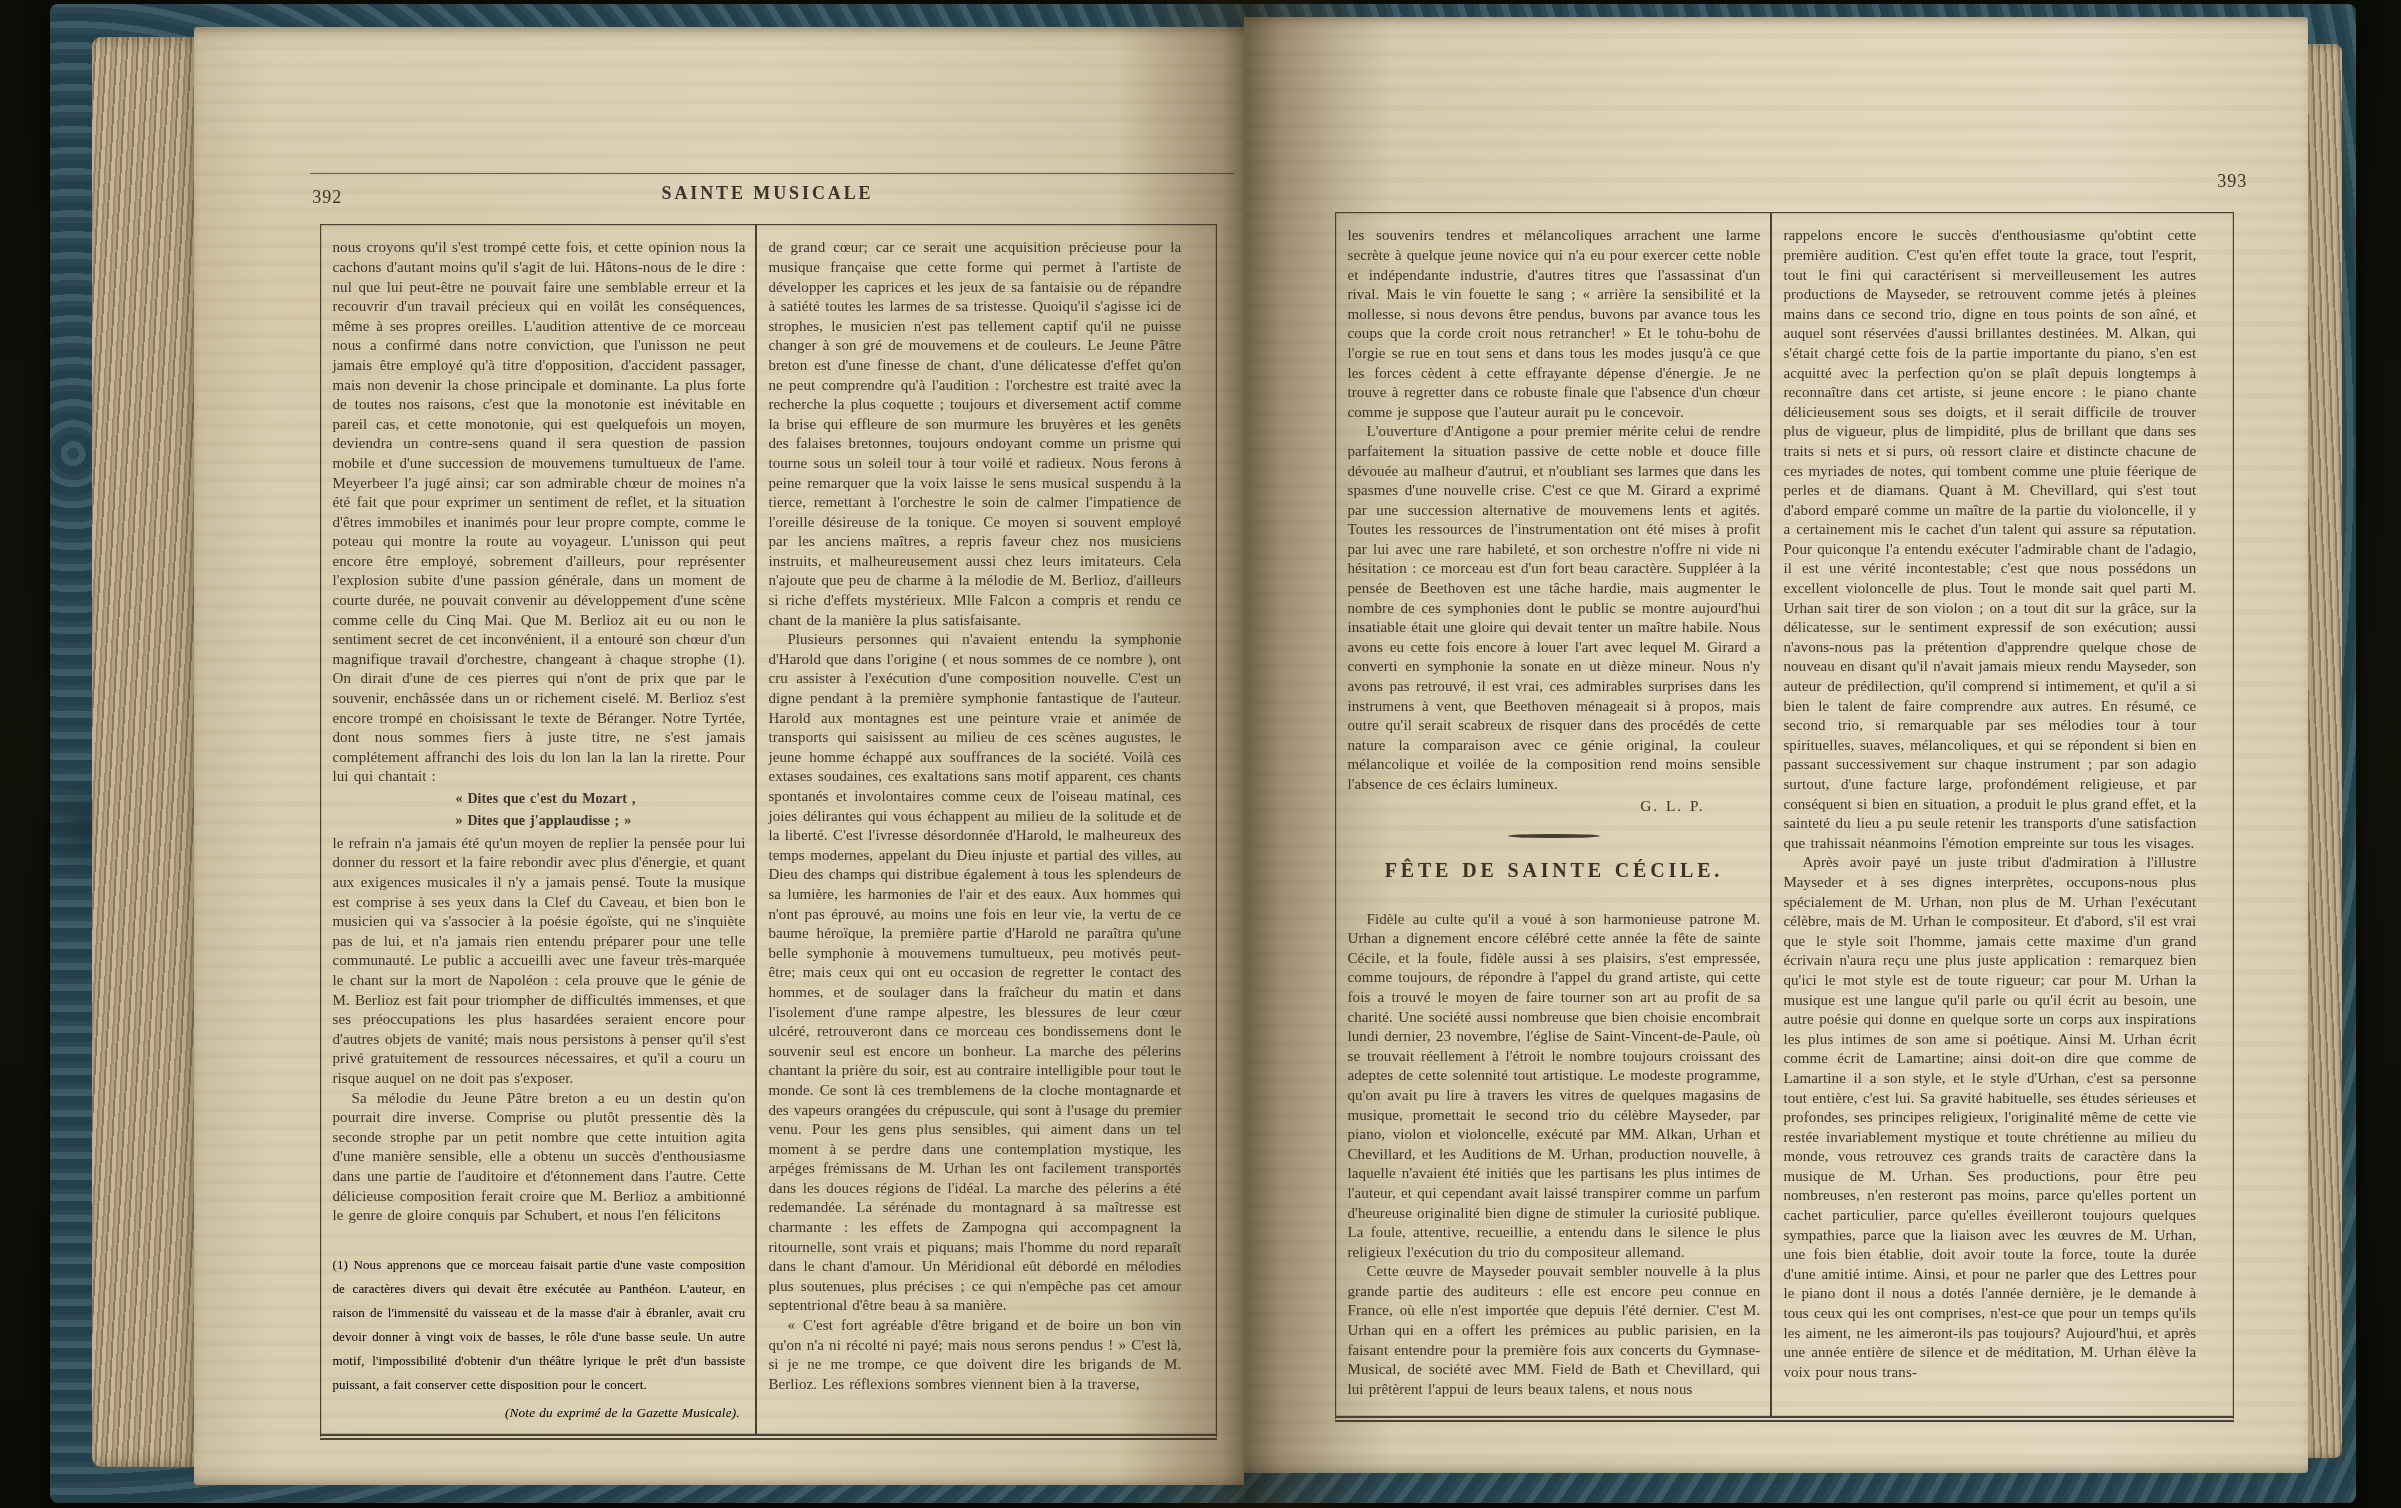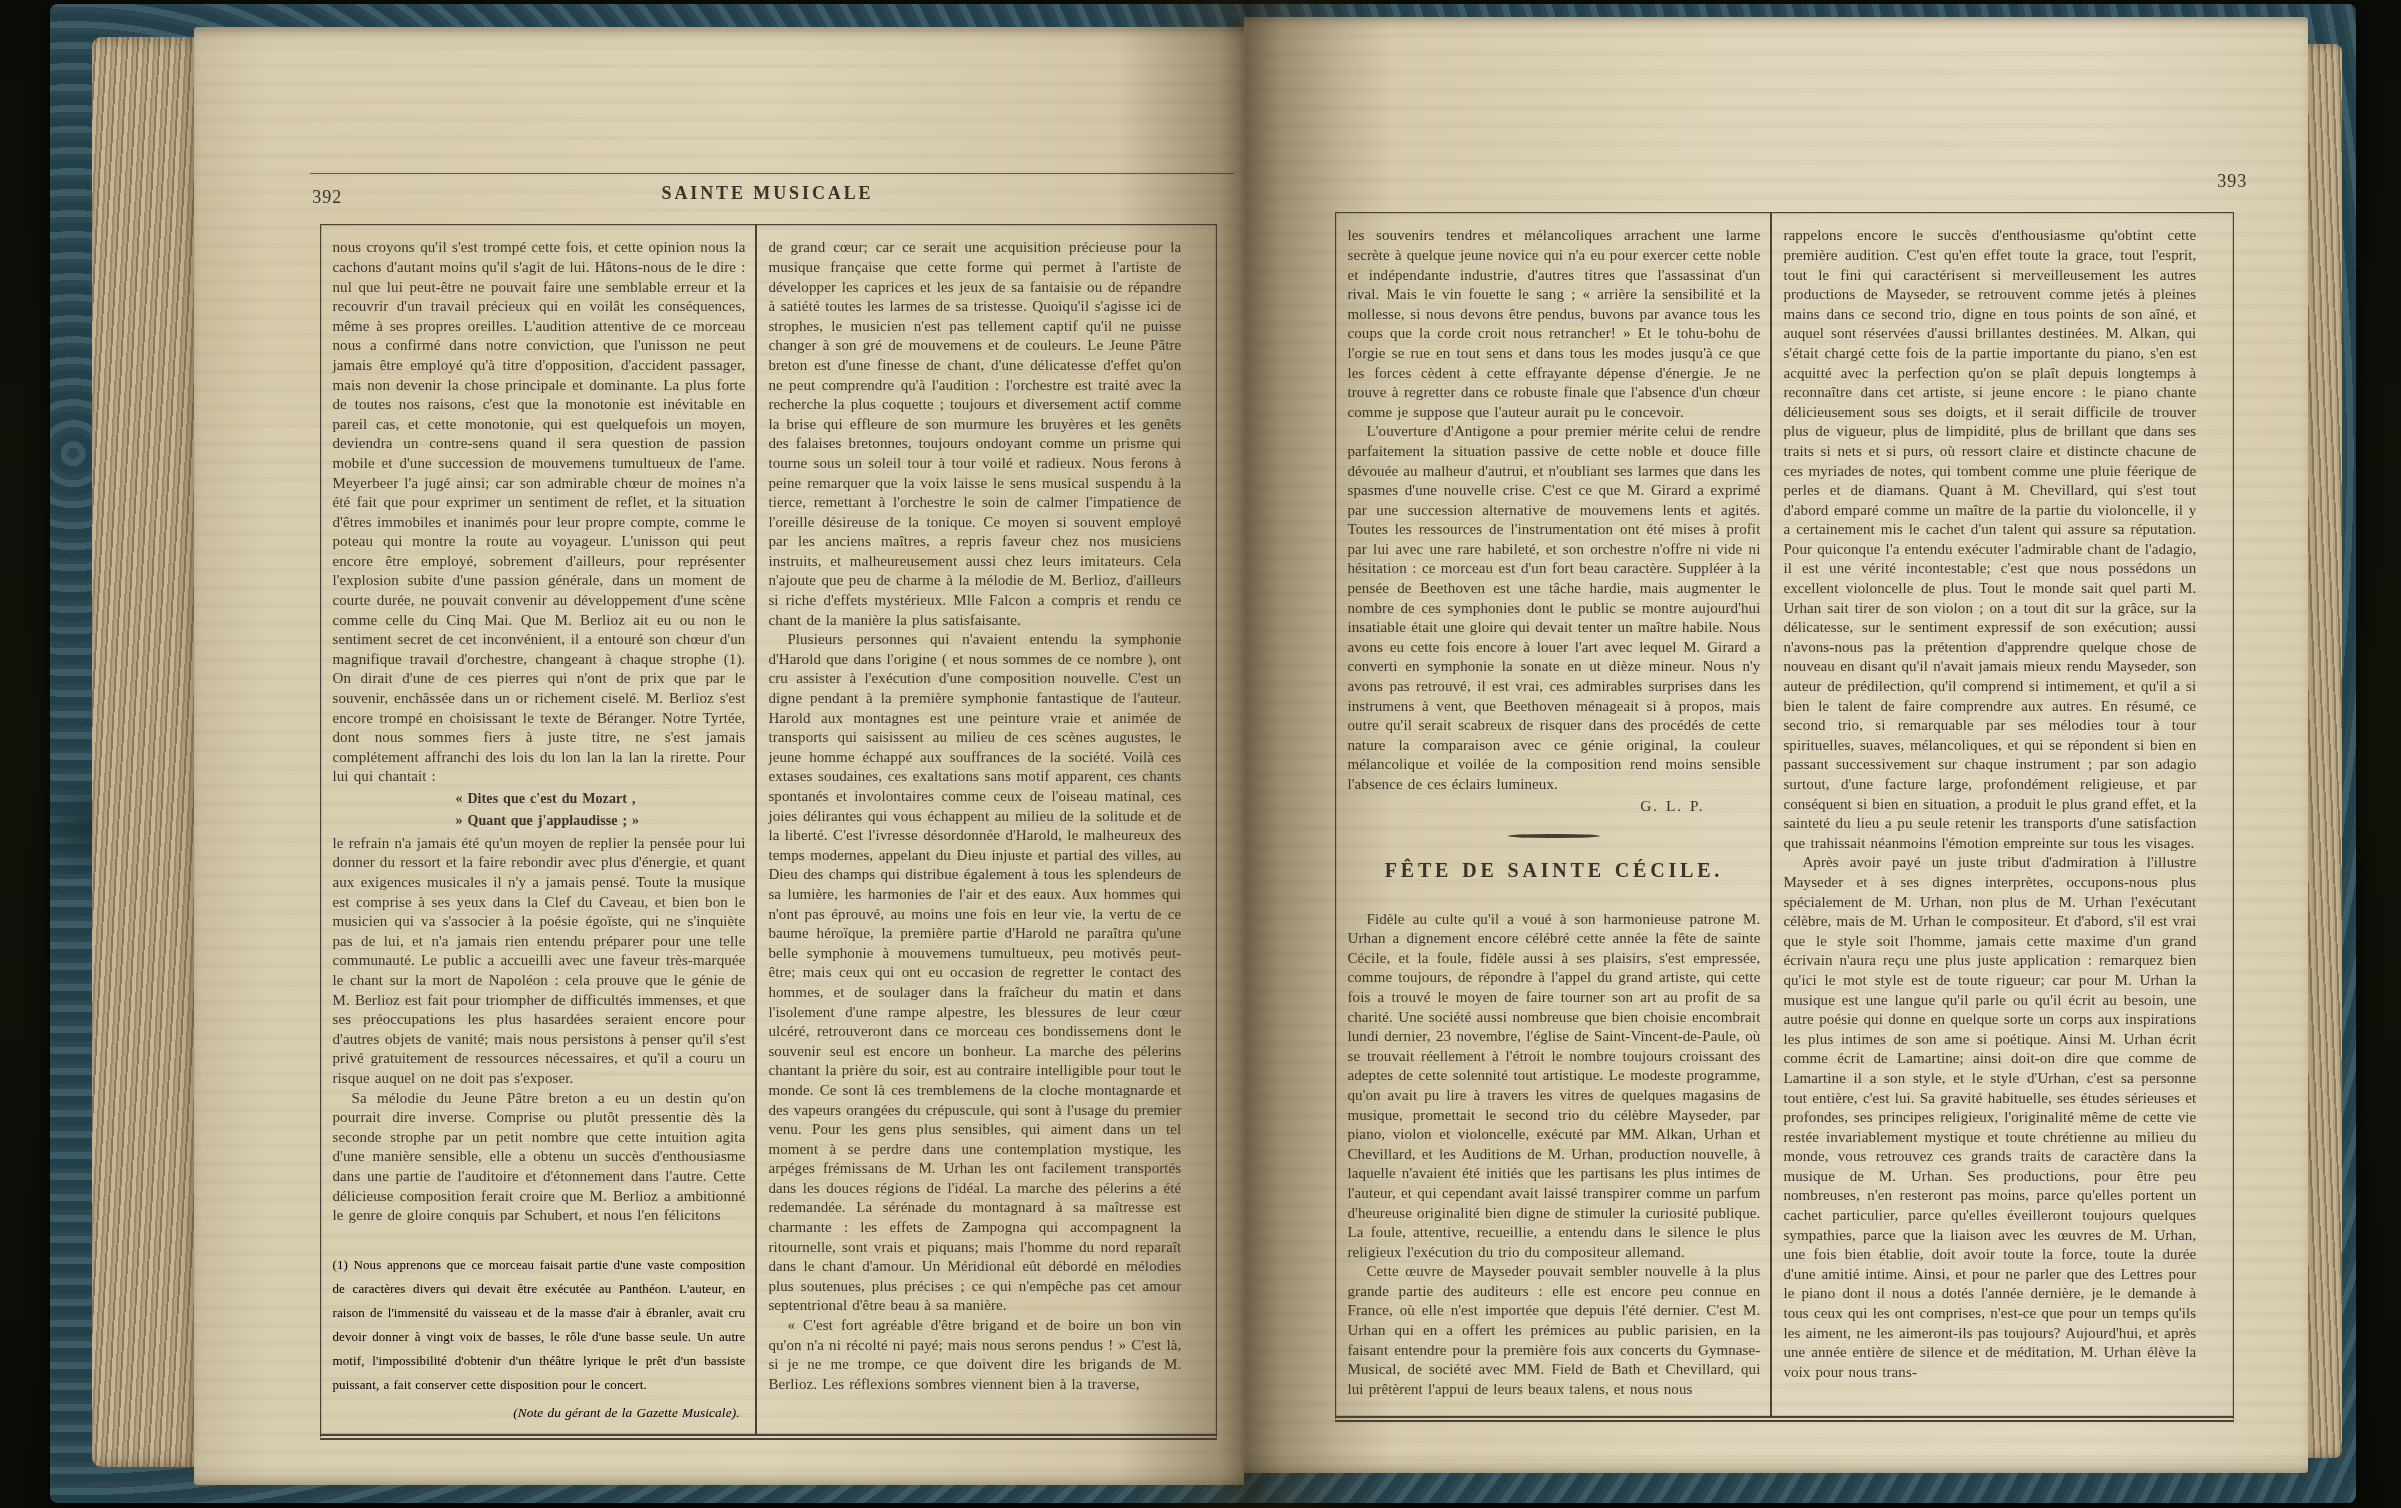--- a/index.html
+++ b/index.html
@@ -127,25 +127,25 @@
 </div>
 
 <div class="runhead runhead-right">
   <span class="pagenum">393</span>
 </div>
 
 <div class="textblock textblock-left">
   <div class="col body-text">
     <p>nous croyons qu'il s'est trompé cette fois, et cette opinion nous la cachons d'autant moins qu'il s'agit de lui. Hâtons-nous de le dire : nul que lui peut-être ne pouvait faire une semblable erreur et la recouvrir d'un travail précieux qui en voilât les conséquences, même à ses propres oreilles. L'audition attentive de ce morceau nous a confirmé dans notre conviction, que l'unisson ne peut jamais être employé qu'à titre d'opposition, d'accident passager, mais non devenir la chose principale et dominante. La plus forte de toutes nos raisons, c'est que la monotonie est inévitable en pareil cas, et cette monotonie, qui est quelquefois un moyen, deviendra un contre-sens quand il sera question de passion mobile et d'une succession de mouvemens tumultueux de l'ame. Meyerbeer l'a jugé ainsi; car son admirable chœur de moines n'a été fait que pour exprimer un sentiment de reflet, et la situation d'êtres immobiles et inanimés pour leur propre compte, comme le poteau qui montre la route au voyageur. L'unisson qui peut encore être employé, sobrement d'ailleurs, pour représenter l'explosion subite d'une passion générale, dans un moment de courte durée, ne pouvait convenir au développement d'une scène comme celle du Cinq Mai. Que M. Berlioz ait eu ou non le sentiment secret de cet inconvénient, il a entouré son chœur d'un magnifique travail d'orchestre, changeant à chaque strophe (1). On dirait d'une de ces pierres qui n'ont de prix que par le souvenir, enchâssée dans un or richement ciselé. M. Berlioz s'est encore trompé en choisissant le texte de Béranger. Notre Tyrtée, dont nous sommes fiers à juste titre, ne s'est jamais complétement affranchi des lois du lon lan la lan la rirette. Pour lui qui chantait :</p>
     <div class="verse">« Dites que c'est du Mozart ,</div>
-    <div class="verse">» Quant que j'applaudisse ; »</div>
+    <div class="verse">» Dites que j'applaudisse ; »</div>
     <p>le refrain n'a jamais été qu'un moyen de replier la pensée pour lui donner du ressort et la faire rebondir avec plus d'énergie, et quant aux exigences musicales il n'y a jamais pensé. Toute la musique est comprise à ses yeux dans la Clef du Caveau, et bien bon le musicien qui va s'associer à la poésie égoïste, qui ne s'inquiète pas de lui, et n'a jamais rien entendu préparer pour une telle communauté. Le public a accueilli avec une faveur très-marquée le chant sur la mort de Napoléon : cela prouve que le génie de M. Berlioz est fait pour triompher de difficultés immenses, et que ses préoccupations les plus hasardées seraient encore pour d'autres objets de vanité; mais nous persistons à penser qu'il s'est privé gratuitement de ressources nécessaires, et qu'il a couru un risque auquel on ne doit pas s'exposer.</p>
     <p class="indent">Sa mélodie du Jeune Pâtre breton a eu un destin qu'on pourrait dire inverse. Comprise ou plutôt pressentie dès la seconde strophe par un petit nombre que cette intuition agita d'une manière sensible, elle a obtenu un succès d'enthousiasme dans une partie de l'auditoire et d'étonnement dans l'autre. Cette délicieuse composition ferait croire que M. Berlioz a ambitionné le genre de gloire conquis par Schubert, et nous l'en félicitons</p>
     <div class="footnote">(1) Nous apprenons que ce morceau faisait partie d'une vaste composition de caractères divers qui devait être exécutée au Panthéon. L'auteur, en raison de l'immensité du vaisseau et de la masse d'air à ébranler, avait cru devoir donner à vingt voix de basses, le rôle d'une basse seule. Un autre motif, l'impossibilité d'obtenir d'un théâtre lyrique le prêt d'un bassiste puissant, a fait conserver cette disposition pour le concert.</div>
-    <div class="footnote footnote-attrib">(Note du gérant de la Gazette Musicale).</div>
+    <div class="footnote footnote-attrib">(Note du exprimé de la Gazette Musicale).</div>
   </div>
   <div class="col-divider"></div>
   <div class="col body-text">
     <p>de grand cœur; car ce serait une acquisition précieuse pour la musique française que cette forme qui permet à l'artiste de développer les caprices et les jeux de sa fantaisie ou de répandre à satiété toutes les larmes de sa tristesse. Quoiqu'il s'agisse ici de strophes, le musicien n'est pas tellement captif qu'il ne puisse changer à son gré de mouvemens et de couleurs. Le Jeune Pâtre breton est d'une finesse de chant, d'une délicatesse d'effet qu'on ne peut comprendre qu'à l'audition : l'orchestre est traité avec la recherche la plus coquette ; toujours et diversement actif comme la brise qui effleure de son murmure les bruyères et les genêts des falaises bretonnes, toujours ondoyant comme un prisme qui tourne sous un soleil tour à tour voilé et radieux. Nous ferons à peine remarquer que la voix laisse le sens musical suspendu à la tierce, remettant à l'orchestre le soin de calmer l'impatience de l'oreille désireuse de la tonique. Ce moyen si souvent employé par les anciens maîtres, a repris faveur chez nos musiciens instruits, et malheureusement aussi chez leurs imitateurs. Cela n'ajoute que peu de charme à la mélodie de M. Berlioz, d'ailleurs si riche d'effets mystérieux. Mlle Falcon a compris et rendu ce chant de la manière la plus satisfaisante.</p>
     <p class="indent">Plusieurs personnes qui n'avaient entendu la symphonie d'Harold que dans l'origine ( et nous sommes de ce nombre ), ont cru assister à l'exécution d'une composition nouvelle. C'est un digne pendant à la première symphonie fantastique de l'auteur. Harold aux montagnes est une peinture vraie et animée de transports qui saisissent au milieu de ces scènes augustes, le jeune homme échappé aux souffrances de la société. Voilà ces extases soudaines, ces exaltations sans motif apparent, ces chants spontanés et involontaires comme ceux de l'oiseau matinal, ces joies délirantes qui vous échappent au milieu de la solitude et de la liberté. C'est l'ivresse désordonnée d'Harold, le malheureux des temps modernes, appelant du Dieu injuste et partial des villes, au Dieu des champs qui distribue également à tous les splendeurs de sa lumière, les harmonies de l'air et des eaux. Aux hommes qui n'ont pas éprouvé, au moins une fois en leur vie, la vertu de ce baume héroïque, la première partie d'Harold ne paraîtra qu'une belle symphonie à mouvemens tumultueux, peu motivés peut-être; mais ceux qui ont eu occasion de regretter le contact des hommes, et de soulager dans la fraîcheur du matin et dans l'isolement d'une rampe alpestre, les blessures de leur cœur ulcéré, retrouveront dans ce morceau ces bondissemens dont le souvenir seul est encore un bonheur. La marche des pélerins chantant la prière du soir, est au contraire intelligible pour tout le monde. Ce sont là ces tremblemens de la cloche montagnarde et des vapeurs orangées du crépuscule, qui sont à l'usage du premier venu. Pour les gens plus sensibles, qui aiment dans un tel moment à se perdre dans une contemplation mystique, les arpéges frémissans de M. Urhan les ont facilement transportés dans les douces régions de l'idéal. La marche des pélerins a été redemandée. La sérénade du montagnard à sa maîtresse est charmante : les effets de Zampogna qui accompagnent la ritournelle, sont vrais et piquans; mais l'homme du nord reparaît dans le chant d'amour. Un Méridional eût débordé en mélodies plus soutenues, plus précises ; ce qui n'empêche pas cet amour septentrional d'être beau à sa manière.</p>
     <p class="indent">« C'est fort agréable d'être brigand et de boire un bon vin qu'on n'a ni récolté ni payé; mais nous serons pendus ! » C'est là, si je ne me trompe, ce que doivent dire les brigands de M. Berlioz. Les réflexions sombres viennent bien à la traverse,</p>
   </div>
 </div>
 
 <div class="textblock textblock-right">

